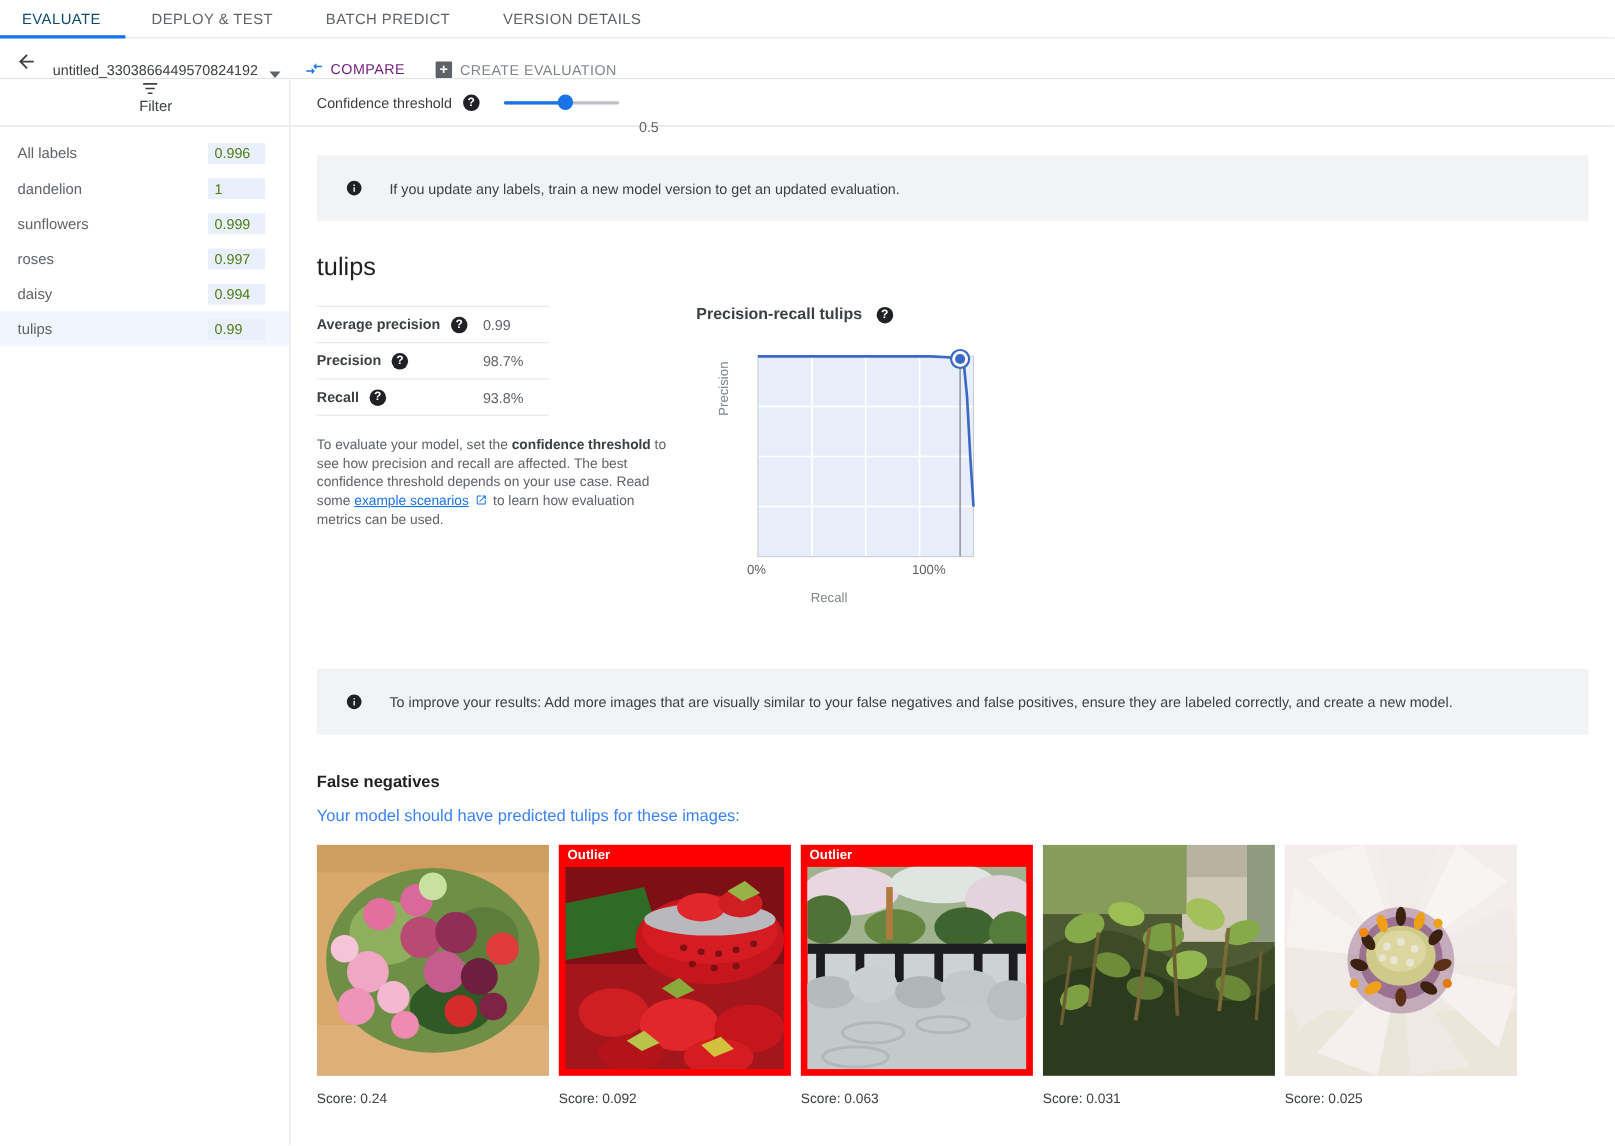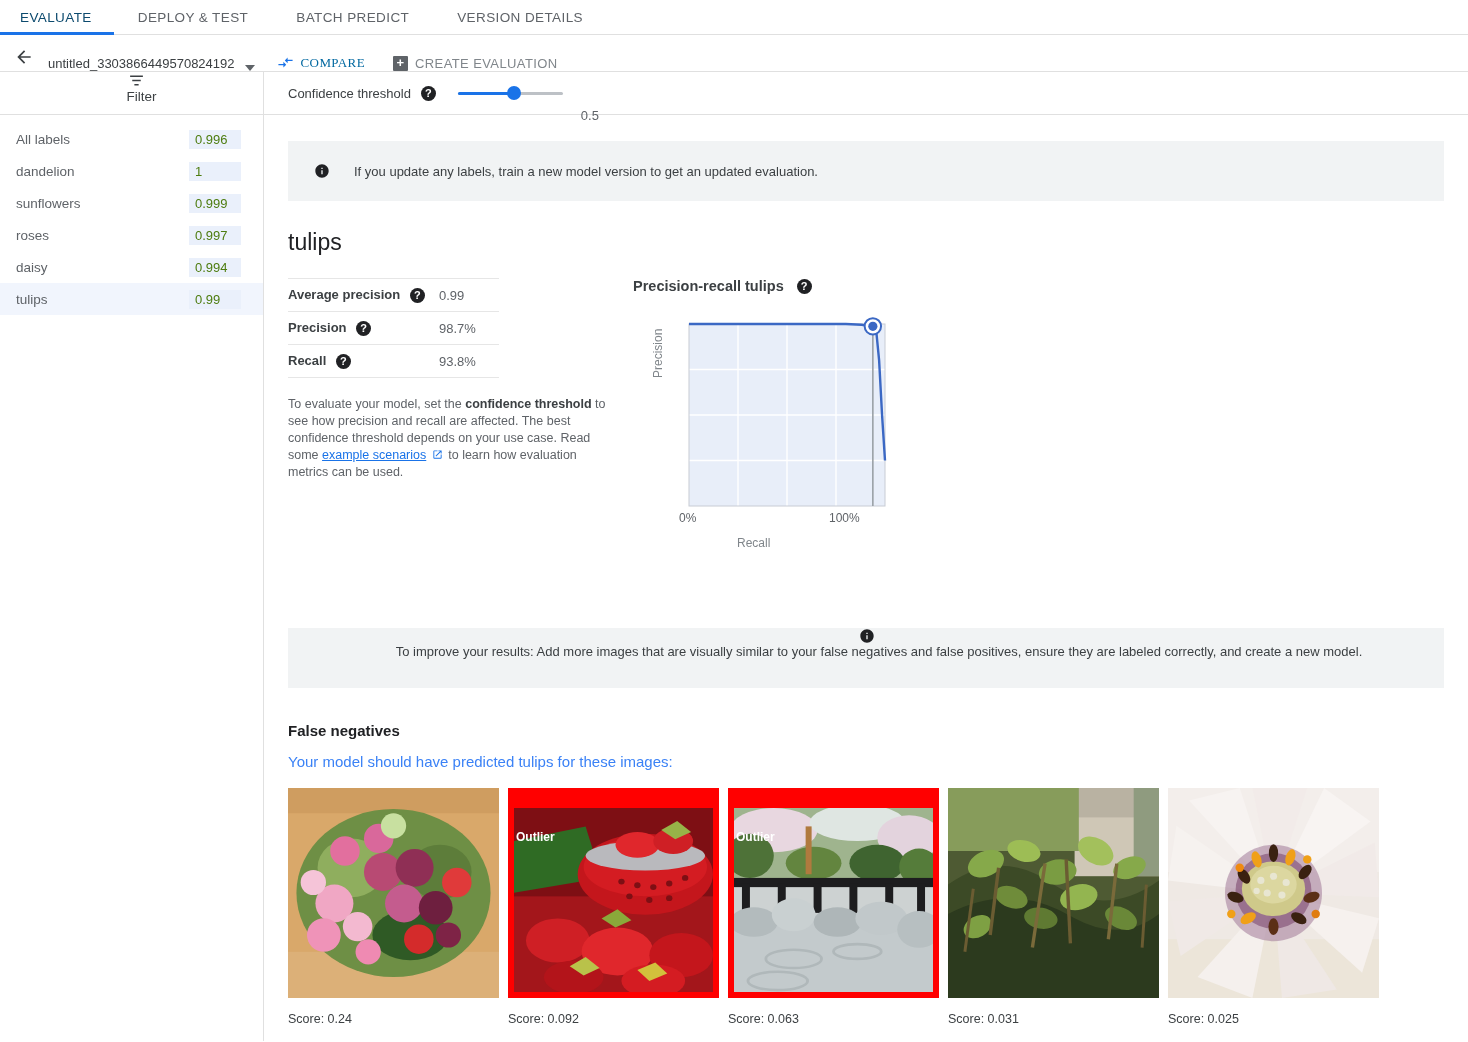--- a/index.html
+++ b/index.html
@@ -69,21 +69,21 @@
     margin-right: 22px;
     cursor: pointer;
   }
   .act {
     display: flex; align-items: center;
     font-size: 13px;
     letter-spacing: .4px;
     cursor: pointer;
     margin-right: 28px;
   }
-  .act.compare { color: #0369a1; font-family: Liberation Serif, serif; }
+  .act.compare { color: #701a75; }
   .act.create { color: #80868b; cursor: default; }
   .act .glyph { margin-right: 7px; display: inline-flex; }
   .plus-box {
     width: 15px; height: 15px;
     background: #5f6368;
     color: #fff;
     font-size: 13px;
     line-height: 14px;
     text-align: center;
     font-weight: 700;
@@ -282,21 +282,20 @@
     background: #ff0000;
     padding: 20px 6px 6px 6px;
   }
   .outlier-tag {
     position: absolute;
     left: 8px; top: 2px;
     color: #fff;
     font-size: 12px;
     font-weight: 700;
     z-index: 3;
-    margin-top: 40px;
   }
   .thumb-img { width: 100%; height: 100%; display: block; }
   .score-text {
     margin-top: 14px;
     font-size: 12.5px;
     color: #3c4043;
   }
 </style>
 </head>
 <body>
@@ -469,21 +468,21 @@
                 <rect x="56" y="16" width="196" height="182" fill="none" stroke="#c8ccd4" stroke-width="1"></rect>
                 <line x1="239.84799999999998" y1="16" x2="239.84799999999998" y2="198" stroke="#9aa0a6" stroke-width="1.6"></line>
                 <polyline points="56,16 75.6,16 95.2,16 114.8,16 134.4,16 154,16 173.6,16 193.2,16 212.8,16 228.48,16.72800000000001 239.84799999999998,18.366000000000014 243.17999999999998,22.370000000000005 246.12,52.400000000000006 249.06,107 252,152.5" fill="none" stroke="#3b68c4" stroke-width="2.4" stroke-linejoin="round"></polyline>
                 <circle cx="239.84799999999998" cy="18.366000000000014" r="8.2" fill="#ffffff" stroke="#3b68c4" stroke-width="2"></circle>
                 <circle cx="239.84799999999998" cy="18.366000000000014" r="4.6" fill="#3b68c4"></circle>
               </svg>
           </div>
         </div>
       </div>
 
-      <div class="banner" style="margin-top:60px;flex-direction:column;">
+      <div class="banner" style="margin-top:40px;">
         <span class="info-ico">
           <svg width="16" height="16" viewBox="0 0 24 24">
               <path fill="#202124" d="M12 2C6.48 2 2 6.48 2 12s4.48 10 10 10 10-4.48 10-10S17.52 2 12 2zm1 15h-2v-6h2v6zm0-8h-2V7h2v2z"></path>
             </svg>
         </span>
         <span>To improve your results: Add more images that are visually similar to your false negatives and false positives, ensure they are labeled correctly, and create a new model.</span>
       </div>
 
       <div class="fn-title">False negatives</div>
       <div class="fn-sub">Your model should have predicted tulips for these images:</div>

